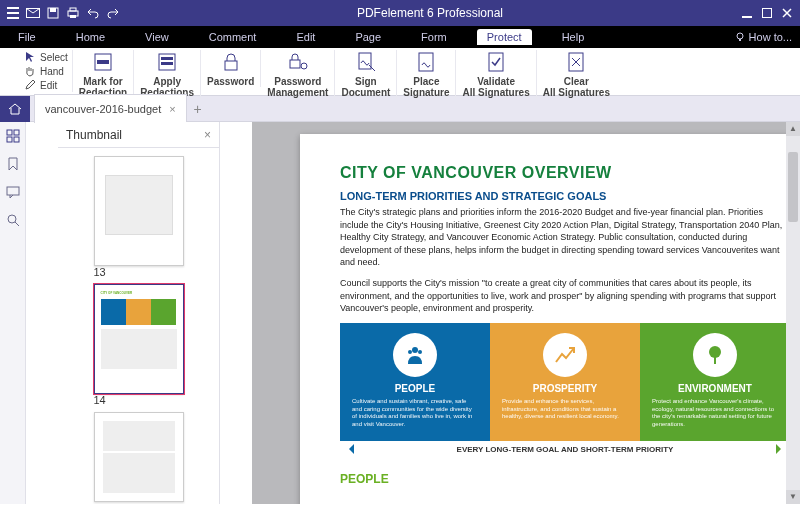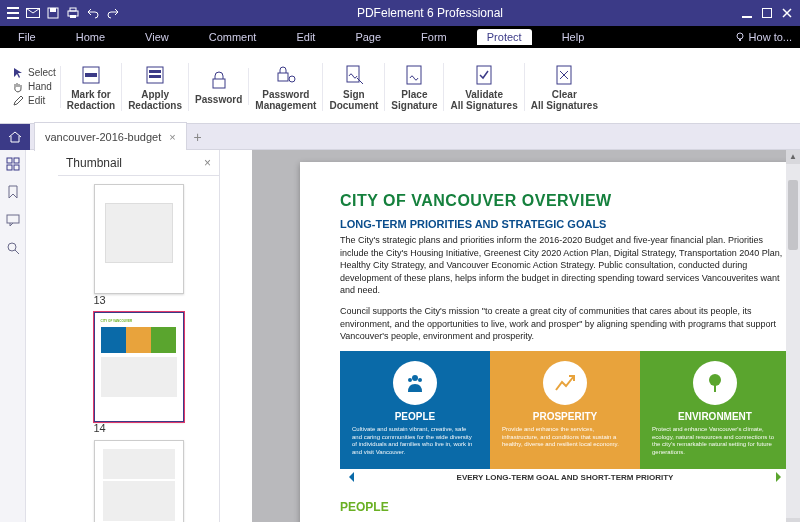--- a/index.html
+++ b/index.html
@@ -6,21 +6,21 @@
 body { width:800px; height:522px; background:#fff; overflow:hidden; font-size:11px; color:#333; }
 .titlebar { height:26px; background:#3b3a87; color:#fff; display:flex; align-items:center; padding:0 4px; }
 .tb-icons { display:flex; gap:2px; }
 .tb-icon { width:18px; height:18px; display:flex; align-items:center; justify-content:center; cursor:pointer; }
 .tb-title { flex:1; text-align:center; font-size:12px; }
 .tb-win { display:flex; gap:2px; }
 .menubar { height:22px; background:#000000; display:flex; align-items:center; padding:0 8px; gap:20px; }
 .menu-item { color:#cfcde8; padding:2px 10px; font-size:11px; cursor:pointer; }
 .menu-item.active { background:#fff; color:#3b3a87; border-radius:3px 3px 0 0; }
 .howto { margin-left:auto; color:#cfcde8; font-size:11px; display:flex; align-items:center; gap:4px; cursor:pointer; }
-.ribbon { height:76px; background:#fff; border-bottom:1px solid #d5d5e0; display:flex; align-items:center; padding:2px 4px 0 8px; }
+.ribbon { height:48px; background:#fff; border-bottom:1px solid #d5d5e0; display:flex; align-items:flex-start; padding:2px 4px 0 20px; }
 .rib-group { display:flex; flex-direction:column; align-items:flex-start; justify-content:center; padding:0 4px; border-right:1px solid #e8e8ef; }
 .rib-small { display:flex; align-items:center; gap:4px; font-size:10px; color:#444; padding:1px 0; cursor:pointer; }
 .rib-btn { display:flex; flex-direction:column; align-items:center; justify-content:center; padding:0 6px; cursor:pointer; font-size:10px; color:#444; border-right:1px solid #e8e8ef; gap:2px; text-align:center; line-height:1.1;font-weight:bold; }
 .rib-btn:last-child { border-right:none; }
 .rib-ico { width:24px; height:24px; display:flex; align-items:center; justify-content:center; color:#3b3a87; }
 .tabbar { height:26px; background:#e8e7f2; border-bottom:1px solid #d5d5e0; display:flex; align-items:center; padding:0 0 0 0; }
 .hometab { width:30px; height:26px; background:#3b3a87; display:flex; align-items:center; justify-content:center; color:#fff; cursor:pointer; }
 .doctab { height:24px; background:#fff; border:1px solid #d5d5e0; border-bottom:none; padding:14px 10px; display:flex; align-items:center; gap:8px; font-size:11px; color:#444; margin-left:4px; cursor:pointer; }
 .doctab .x { color:#888; cursor:pointer; }
 .addtab { width:22px; text-align:center; color:#888; cursor:pointer; font-size:14px; }

